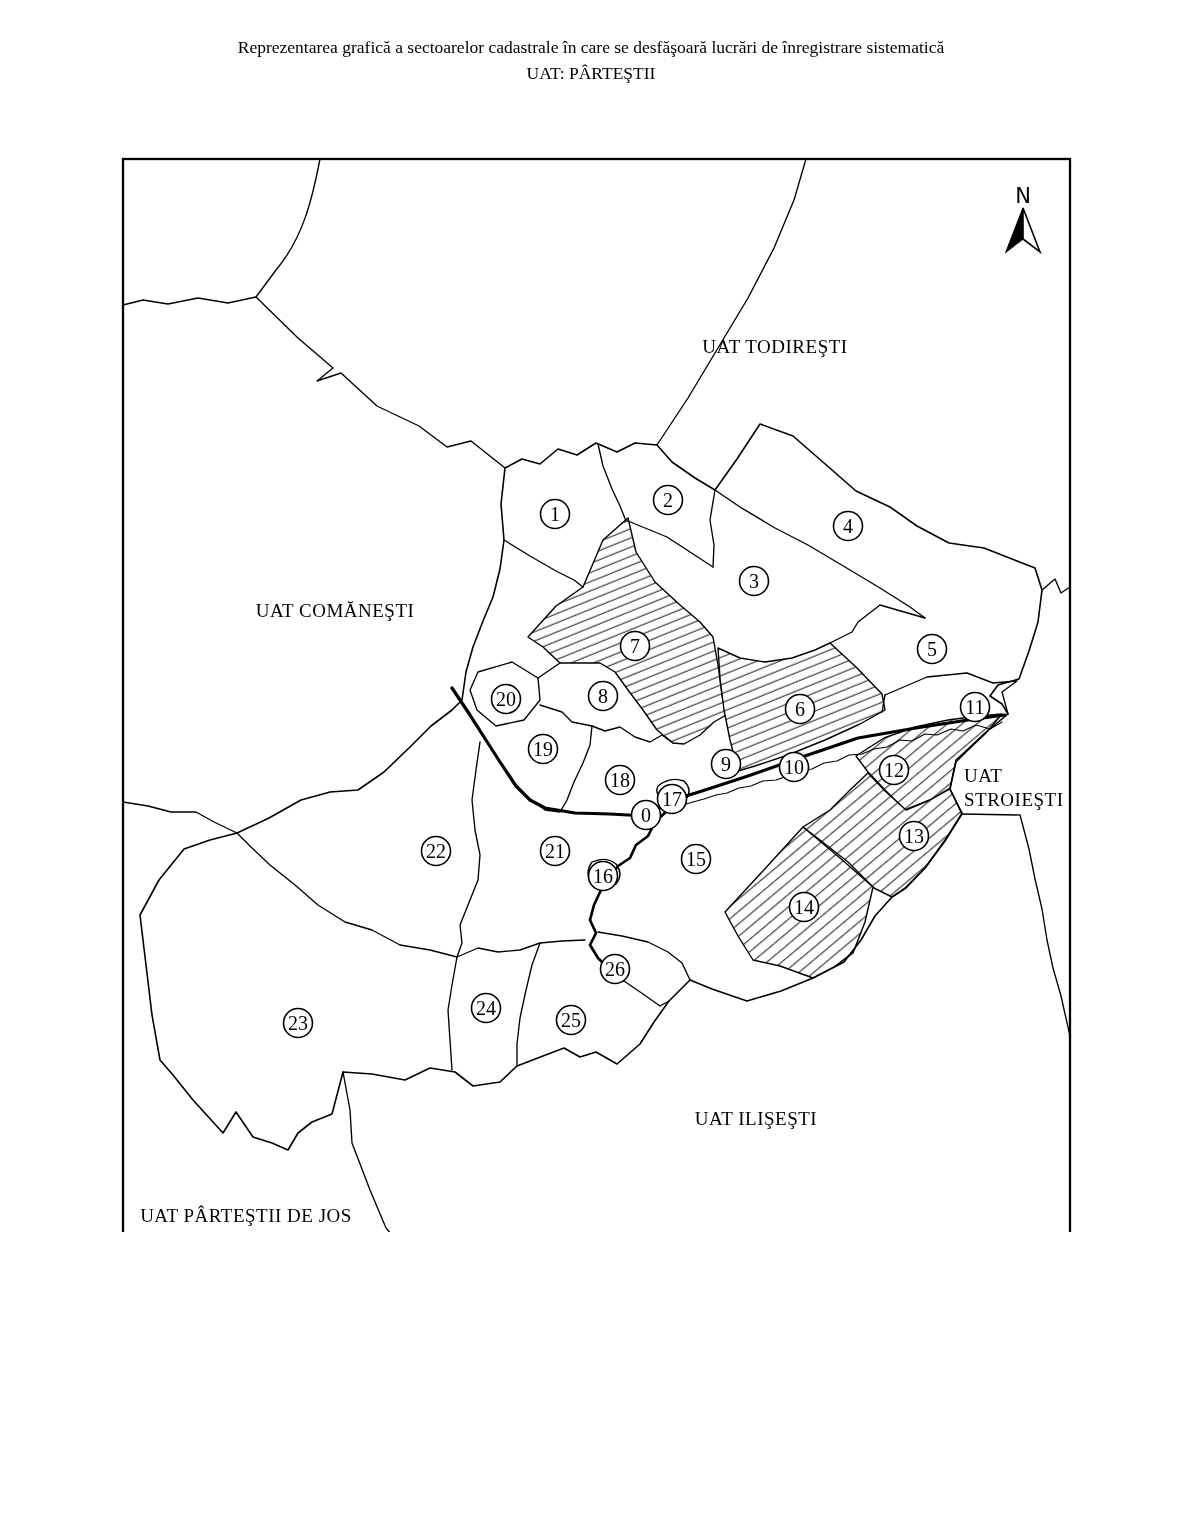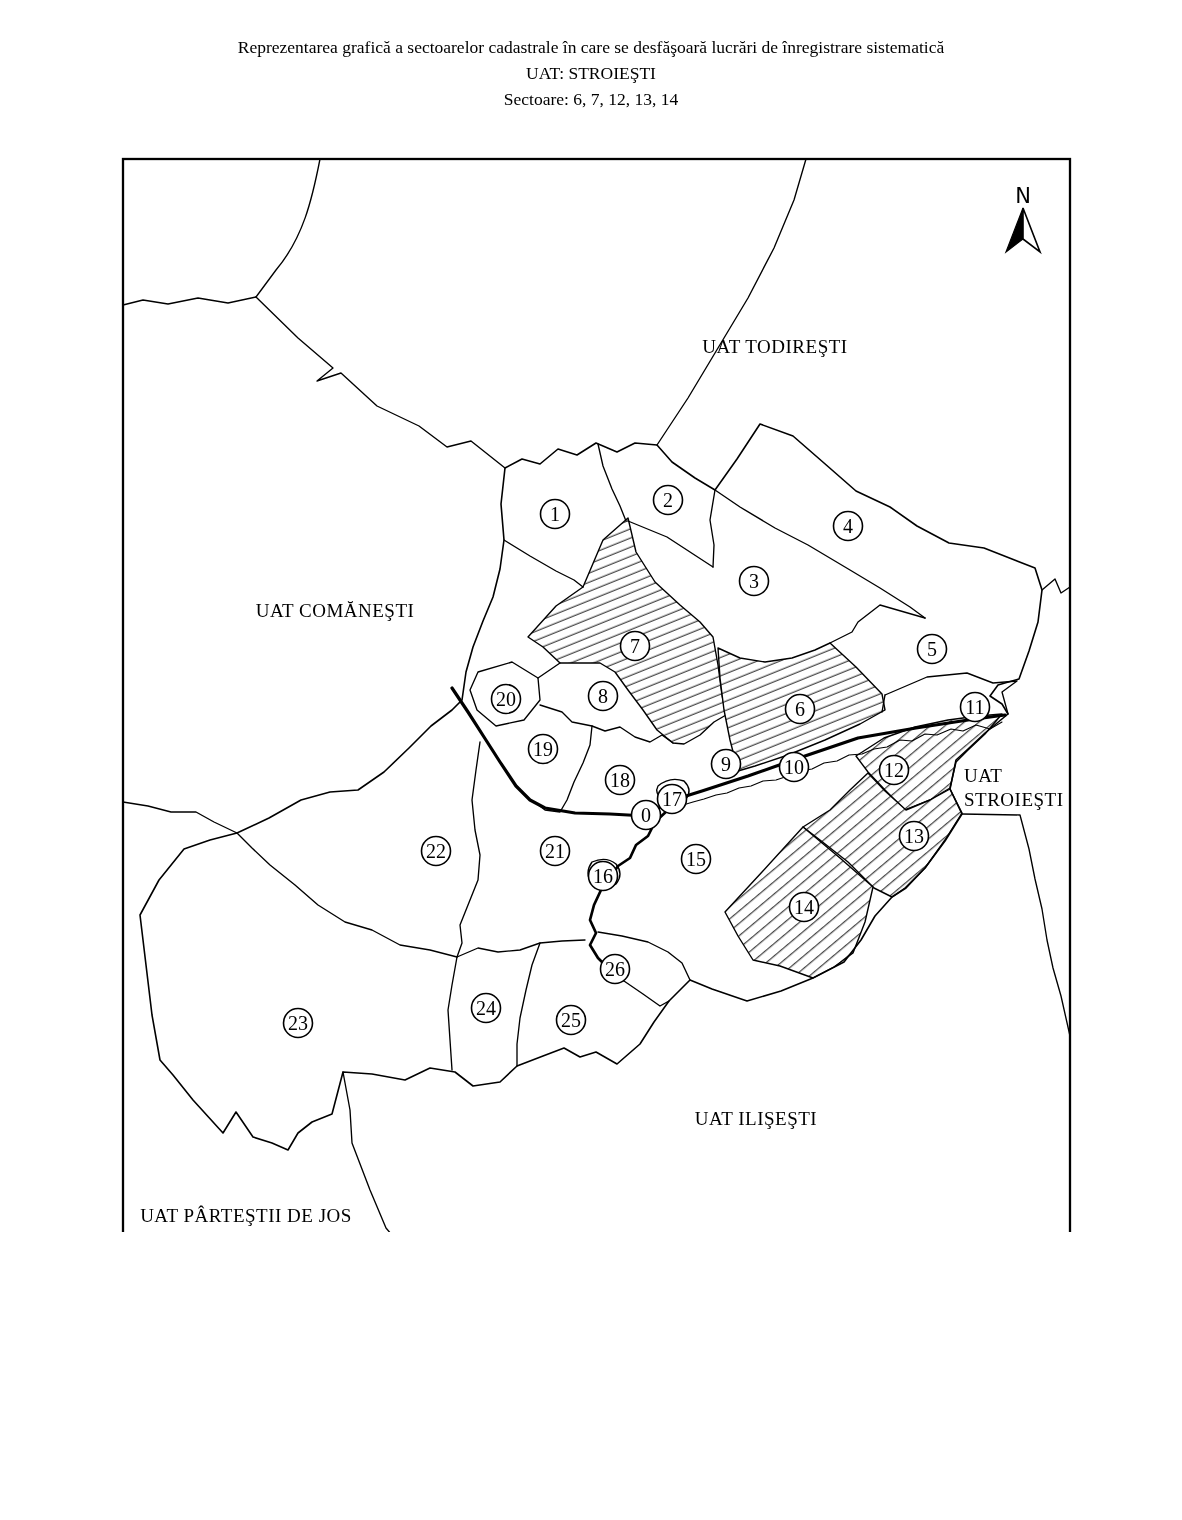--- a/index.html
+++ b/index.html
@@ -28,22 +28,21 @@
   .marker-text{font-family:"Liberation Serif","DejaVu Serif",serif;font-size:20px;fill:#000;text-anchor:middle;}
   .north-n{font-family:"DejaVu Sans","Liberation Sans",sans-serif;font-size:21px;fill:#000;text-anchor:middle;}
 </style>
 </head>
 <body>
 
 <div class="page">
 
   <div class="title-block">
     <div class="title-line">Reprezentarea grafică a sectoarelor cadastrale în care se desfăşoară lucrări de înregistrare sistematică</div>
-    <div class="title-line">UAT: STROIEŞTI</div>
-    <div class="title-line">Sectoare: 6, 7, 12, 13, 14</div>
+    <div class="title-line">UAT: PÂRTEŞTII</div>
   </div>
 
   <svg id="map-svg" class="map-svg" width="1182" height="1520" viewBox="0 0 1182 1520">
     <defs>
       <pattern id="hatchA" width="8.5" height="8.5" patternUnits="userSpaceOnUse" patternTransform="rotate(-22)">
         <rect width="8.5" height="8.5" fill="#ffffff"></rect>
         <line x1="0" y1="4" x2="8.5" y2="4" stroke="#000" stroke-width="0.9"></line>
       </pattern>
       <pattern id="hatchB" width="9.5" height="9.5" patternUnits="userSpaceOnUse" patternTransform="rotate(-40)">
         <rect width="9.5" height="9.5" fill="#ffffff"></rect>

